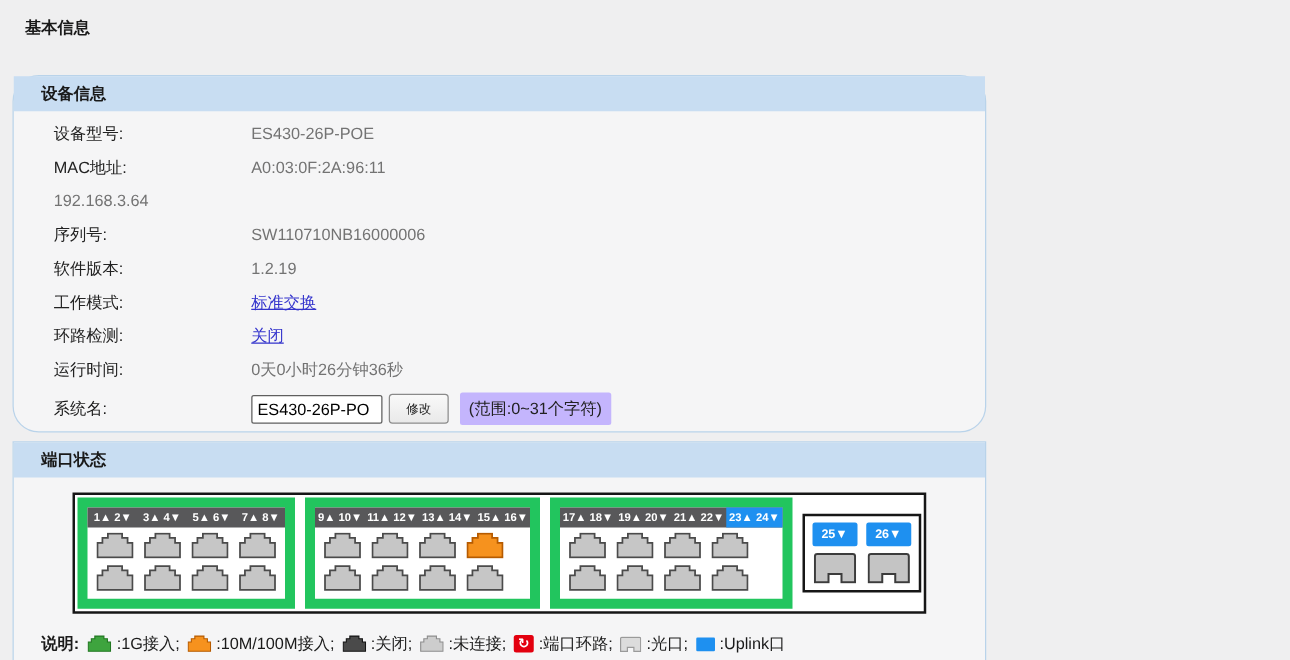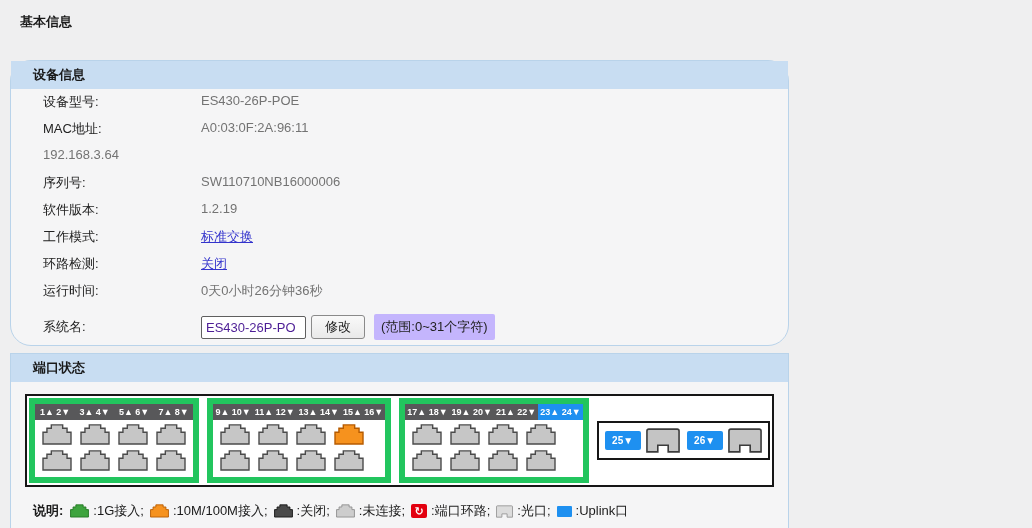--- a/index.html
+++ b/index.html
@@ -22,69 +22,69 @@
   .panel.second { margin-top:7px; }
   .panel-header {
     background:var(--header-bg,#c8ddf2);
     font-size:13px; font-weight:bold;
     padding:7px 0 7px 22px;
     line-height:14px;
   }
 
   
   .rows { padding-top:4px; }
-  .info-row { display:flex; height:27px; padding-left:32px; font-size:13px; }
+  .info-row { display:flex; align-items:center; height:27px; padding-left:32px; font-size:13px; }
   .info-label { width:158px; color:#222; }
   .info-value { color:#737373; }
   a.info-value { color:var(--link-blue,#3333cc); text-decoration:underline; cursor:pointer; }
 
   .sysname-row { display:flex; align-items:center; height:36px; padding-left:32px; font-size:13px; }
   .sysname-label { width:158px; }
   .sysname-input {
     width:105px; height:23px; font-size:13px; padding:1px 4px;
     border:1px solid #5f5f5f; border-radius:2px; background:#fff;
-    font-family:"Liberation Sans","DejaVu Sans",sans-serif; color:#4c1d95;
+    font-family:"Liberation Sans","DejaVu Sans",sans-serif; color:#000000;
   }
   .modify-btn {
-    margin-left:5px; height:24px; padding:2px 13px; font-size:13px;
+    margin-left:5px; height:24px; padding:2px 13px; font-size:10px;
     background:linear-gradient(#f9f9f9,#e9e9e9);
     border:1px solid #8a8a8a; border-radius:3px; cursor:pointer;
     font-family:"Liberation Sans","DejaVu Sans",sans-serif; color:#222;
   }
   .range-hint {
     margin-left:9px; background:#c4b5fd; padding:4px 7px; border-radius:2px;
     font-size:13px; color:#222;
   }
 
   
   .switch-outer {
     width:fit-content; margin:12px auto 0;
     border:2px solid #161616; background:#fff;
     padding:2px; display:flex; gap:8px; align-items:center;
   }
-  .port-group { border:6px solid #22c55e; background:#fff; }
+  .port-group { border:8px solid #22c55e; background:#fff; }
   .pg-header { display:flex; background:var(--dark-header,#58585a); }
   .pg-pair {
     flex:1; text-align:center; color:#fff; font-weight:bold;
     font-size:9px; padding:3px 2px 3px; white-space:nowrap; line-height:10px;
   }
   .pg-pair.uplink { background:var(--accent-blue,#1e90f0); }
   .pg-ports { padding:4px 7px 6px; }
   .pg-row { display:flex; gap:8px; }
   .pg-row + .pg-row { margin-top:5px; }
   .jack { width:30px; height:21px; display:block; }
   .jack path { fill:var(--port-gray,#c6c6c6); stroke:#4b4b4b; stroke-width:1.6; }
   .jack.s-100m path { fill:var(--port-orange,#f6921e); stroke:#b65b00; }
   .jack.lg-green path { fill:var(--port-green,#3ea43e); stroke:#227722; }
   .jack.lg-orange path { fill:var(--port-orange,#f6921e); stroke:#b65b00; }
   .jack.lg-black path { fill:var(--port-black,#4a4a4a); stroke:#141414; }
   .jack.lg-gray path { fill:#cdcdcd; stroke:#8e8e8e; }
 
   .fiber-group { border:2px solid #161616; background:#fff; padding:5px 6px; display:flex; gap:7px; }
-  .fiber-col { display:flex; flex-direction:row; align-items:center; gap:5px; }
+  .fiber-col { display:flex; flex-direction:column; align-items:center; gap:5px; }
   .fiber-label {
     background:var(--accent-blue,#1e90f0); color:#fff; font-weight:bold;
     font-size:10px; line-height:11px; padding:4px 0; width:36px; text-align:center;
     border-radius:2px;
   }
   .sfp { width:34px; height:25px; display:block; }
   .sfp path { fill:#c4c4c4; stroke:#3c3c3c; stroke-width:1.7; }
   .sfp.lg { width:17px; height:13px; }
   .sfp.lg path { fill:#dcdcdc; stroke:#9a9a9a; stroke-width:2; }
 

